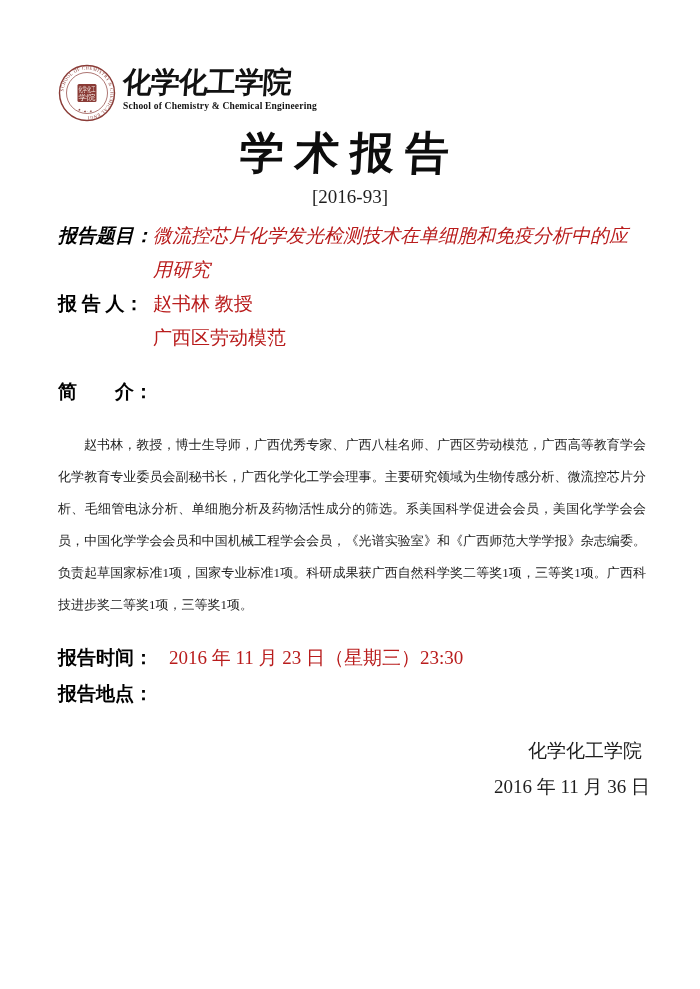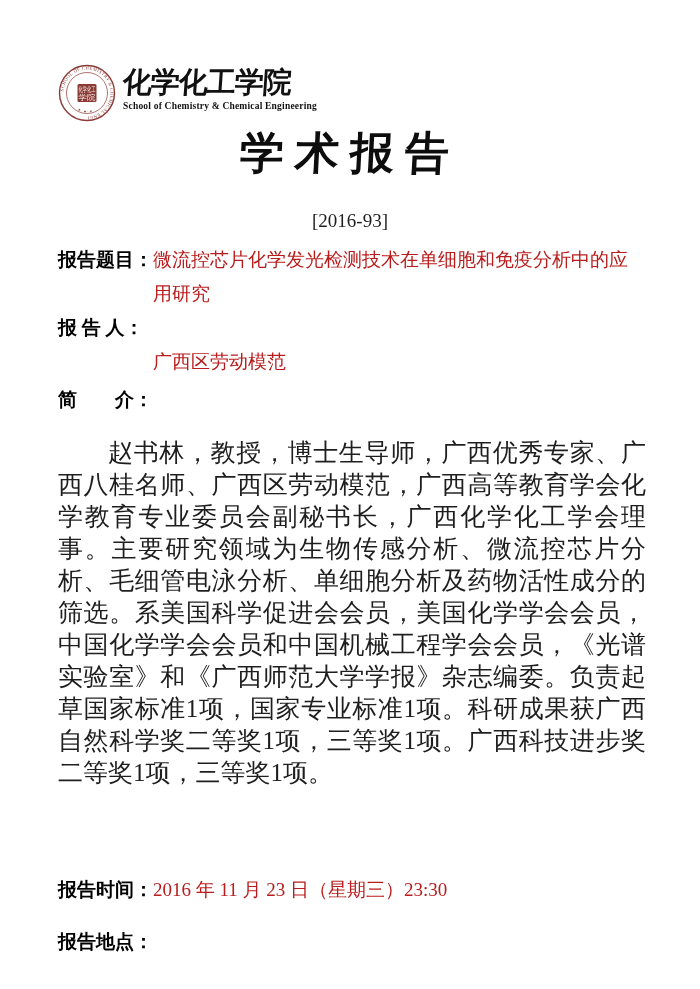--- a/index.html
+++ b/index.html
@@ -46,47 +46,47 @@
     margin-top: 6px;
     text-align: center;
     font-size: 44px;
     font-weight: 900;
     letter-spacing: 11px;
     line-height: 54px;
     color: #0d0d0d;
     transform: skewX(-3deg);
   }
   .issue-no {
-    margin-top: 28px;
+    margin-top: 4px;
     text-align: center;
     font-size: 19px;
     line-height: 24px;
     color: #1e1e1e;
   }
 
   
   .fields { margin: 0 54px 0 58px; font-size: 19px; }
   .field-row { display: flex; line-height: 34px; }
   .field-label {
     flex: 0 0 95px;
     font-weight: bold;
     color: #000;
     white-space: nowrap;
   }
   .field-value { flex: 1; color: #b91c1c; }
-  .row-topic { margin-top: 10px; }
+  .row-topic { margin-top: 10px; font-style: italic; }
   .row-topic .field-value { max-width: 480px; }
-  .row-intro { margin-top: 4px; }
-  .row-time { margin-top: 84px; }
-  .row-place { margin-top: 18px; }
+  .row-intro { margin-top: 20px; }
+  .row-time { margin-top: 20px; gap: 16px; }
+  .row-place { margin-top: 2px; }
 
   
   .bio {
     margin: 20px 54px 0 58px;
-    font-size: 25px;
+    font-size: 13px;
     line-height: 32px;
     text-align: justify;
     text-indent: 2em;
     color: #1e1e1e;
   }
 
   
   .footer {
     margin: 22px 50px 0 0;
     text-align: right;
@@ -130,20 +130,21 @@
 
   <div class="fields">
 
     <div class="field-row row-topic">
       <span class="field-label">报告题目：</span>
       <span class="field-value">微流控芯片化学发光检测技术在单细胞和免疫分析中的应用研究</span>
     </div>
 
     <div class="field-row">
       <span class="field-label">报 告 人：</span>
+      <span class="field-value">赵书林 教授</span>
     </div>
 
     <div class="field-row">
       <span class="field-label"></span>
       <span class="field-value">广西区劳动模范</span>
     </div>
 
     <div class="field-row row-intro">
       <span class="field-label">简　　介：</span>
       <span class="field-value"></span>

